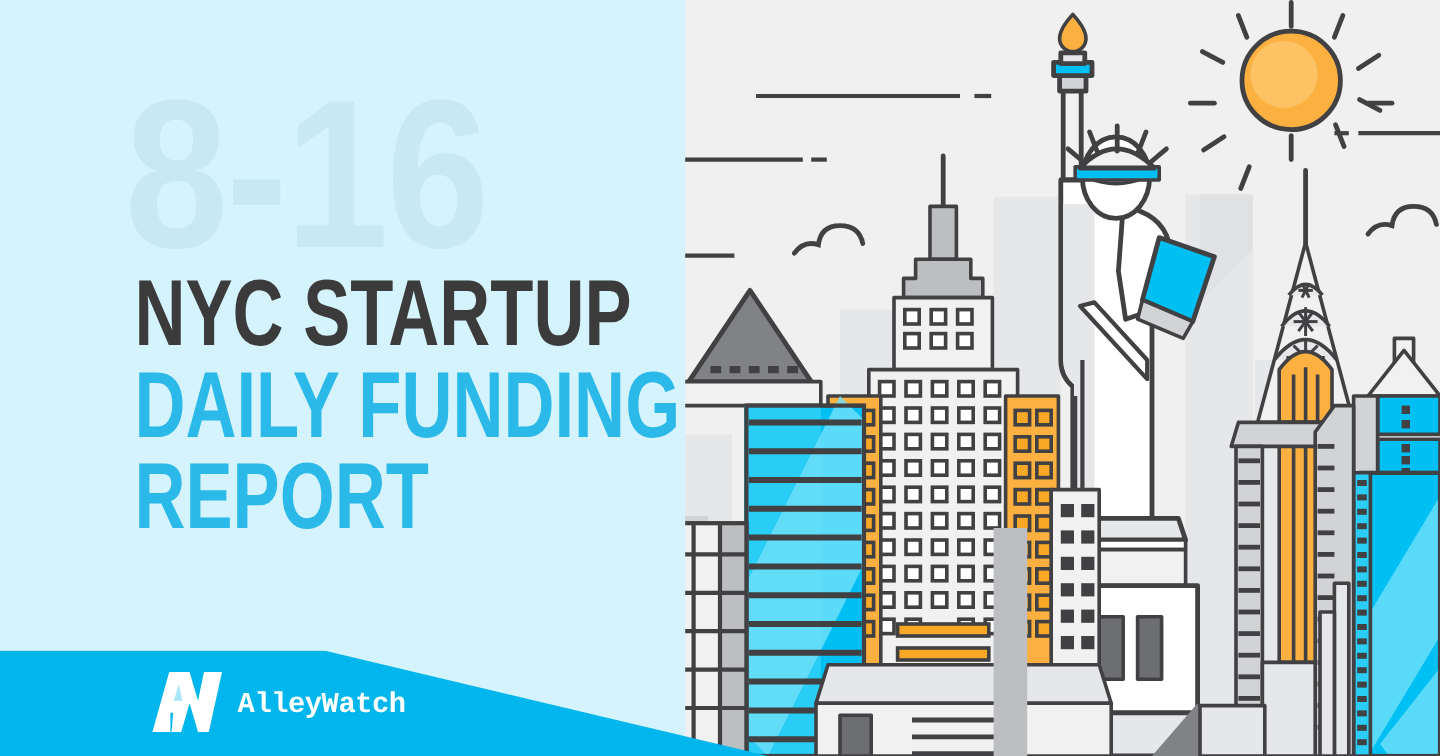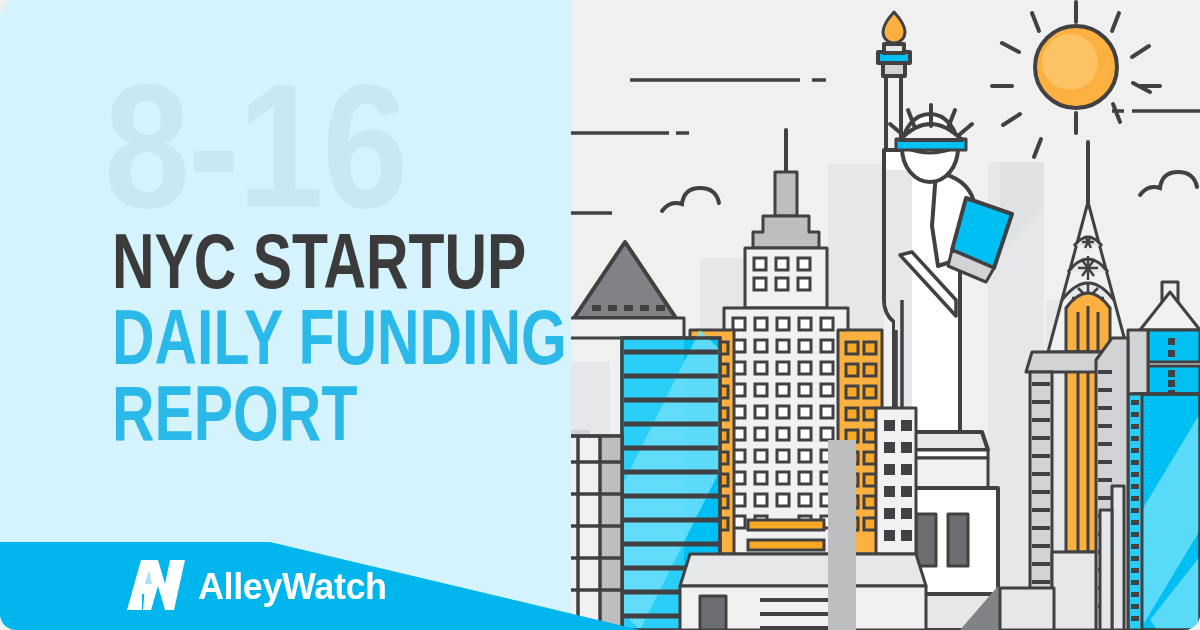--- a/index.html
+++ b/index.html
@@ -4,21 +4,20 @@
 <style>
   * { margin:0; padding:0; box-sizing:border-box; }
   html, body {
     width:1200px; height:630px;
     font-family:"Liberation Sans", sans-serif;
     overflow:hidden; background:#f0f0f0;
   }
   #stage {
     position:relative; width:1200px; height:630px; overflow:hidden;
     background:#f0f0f0;
-    border-radius:16px;
   }
 
   
   #left-panel{
     position:absolute; left:0; top:0; width:571px; height:630px;
     background:#d5f3fd; z-index:5;
   }
   #date-watermark{
     position:absolute; left:104px; top:57px;
     font-family:"Liberation Sans Narrow","Liberation Sans",sans-serif;
@@ -46,22 +45,22 @@
     position:absolute; left:0; top:542px; width:640px; height:88px;
     background:#00b6ec; z-index:9;
     clip-path:polygon(0 0, 270px 0, 640px 88px, 0 88px);
   }
   #logo-row{
     position:absolute; left:125px; top:552px; height:66px;
     display:flex; align-items:center; gap:11px; z-index:11;
   }
   #logo-mark{ width:62px; height:62px; position:relative; }
   #logo-wordmark{
-    color:#ffffff; font-family:Liberation Sans, sans-serif;
-    font-weight:bold; font-size:36px; letter-spacing:-0.4px;
+    color:#ffffff; font-family:Liberation Mono, monospace;
+    font-weight:bold; font-size:24px; letter-spacing:-0.4px;
     transform:translateY(2px);
   }
 
   
   #illustration{
     position:absolute; left:0; top:0; width:1200px; height:630px; z-index:1;
   }
 </style>
 </head>
 <body>

